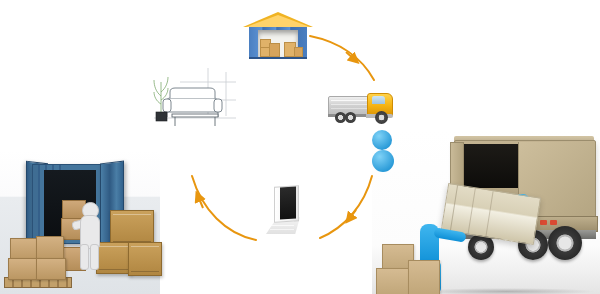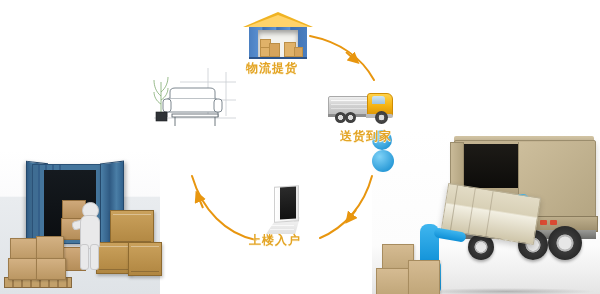--- a/index.html
+++ b/index.html
@@ -315,17 +315,14 @@
         <path d="M11,46 L11,16"></path>
         <path d="M11,30 C6,26 4,20 4,14"></path>
         <path d="M11,26 C16,22 18,16 18,11"></path>
         <path d="M11,38 C6,35 4,30 4,26"></path>
         <path d="M11,34 C16,31 18,26 18,22"></path>
       </g>
       <rect x="6" y="46" width="11" height="9" fill="#2f3337" stroke="#1d2023" stroke-width="0.6"></rect>
     </svg>
   </div>
 
-  <div class="cyc-label" id="lbl-top">物流提货</div>
-  <div class="cyc-label" id="lbl-right">送货到家</div>
-  <div class="cyc-label" id="lbl-bottom">上楼入户</div>
 
 </div>
 
 </body></html>

